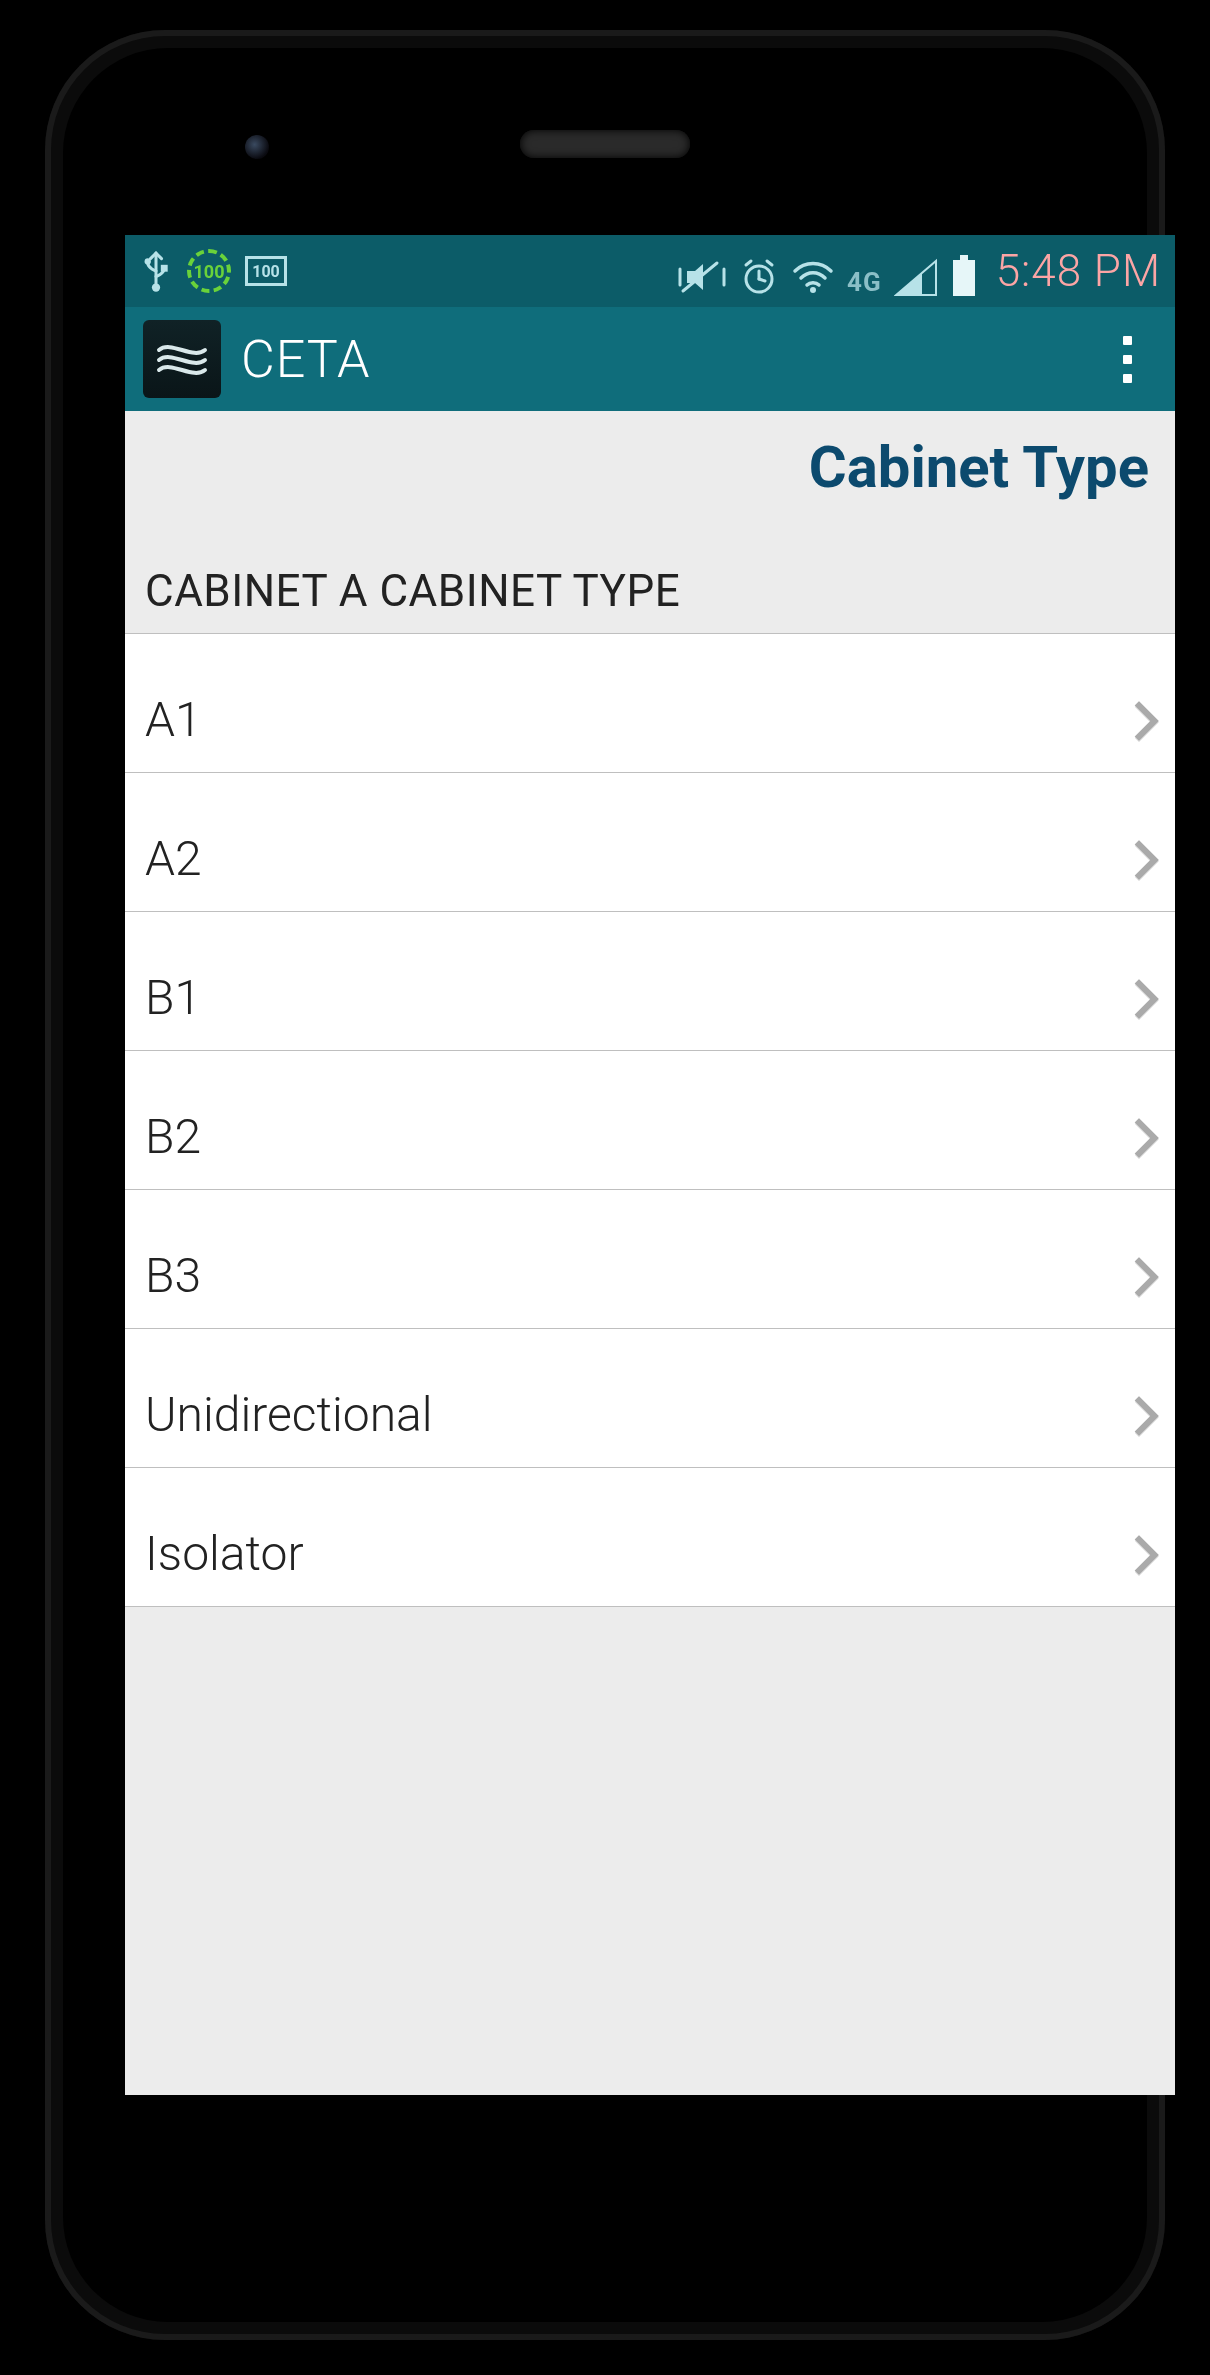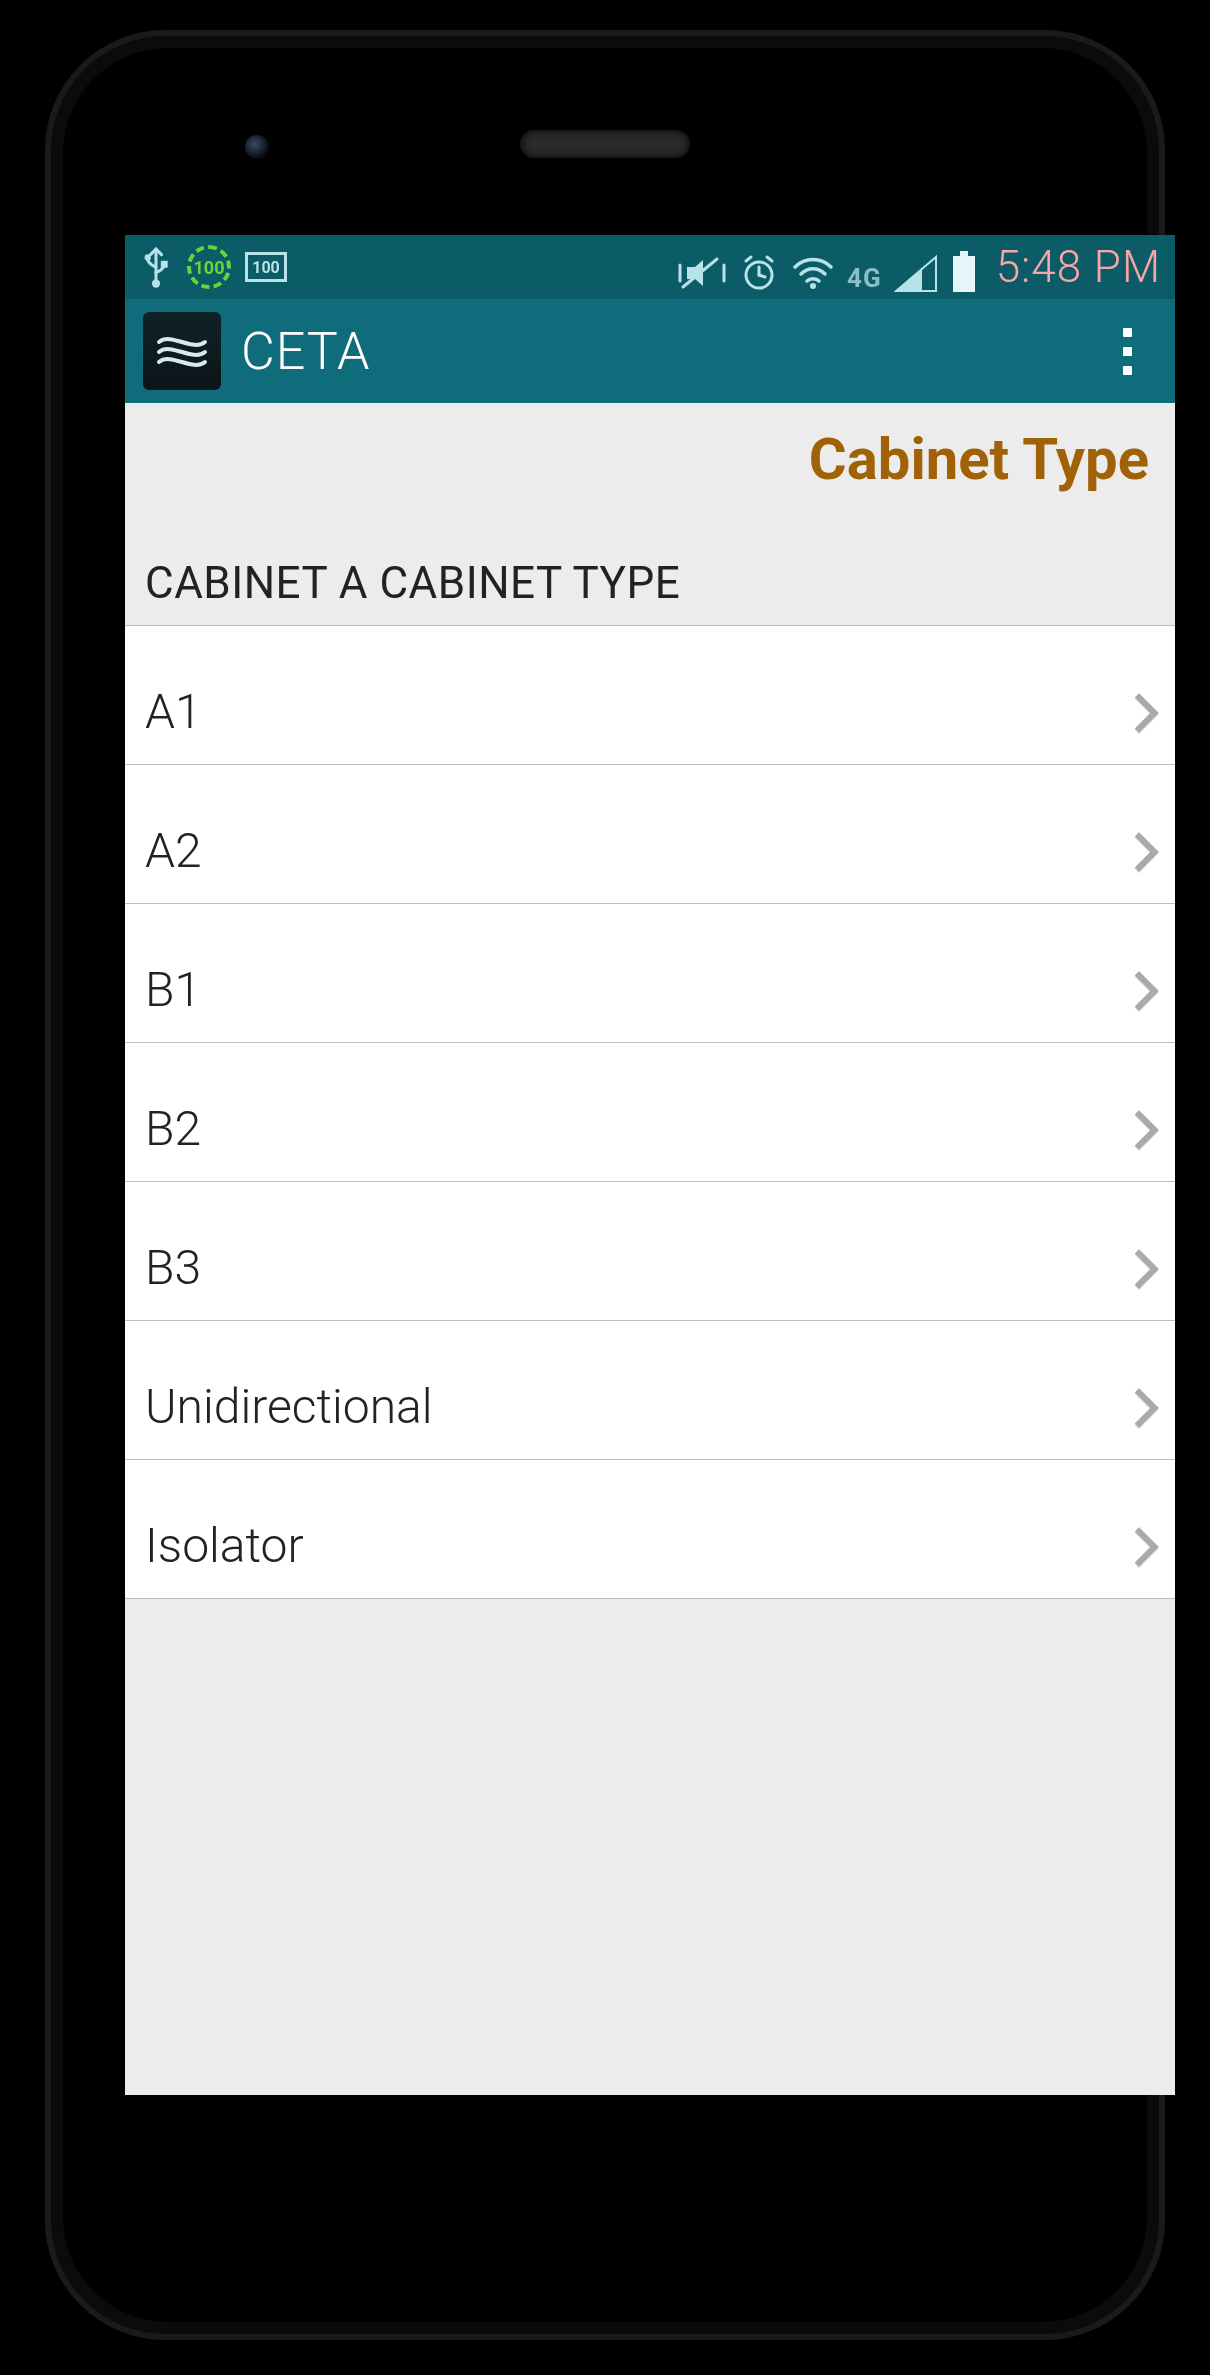--- a/index.html
+++ b/index.html
@@ -63,21 +63,21 @@
     top: 205px;
     width: 1050px;
     height: 1860px;
     background: #ececec;
     overflow: hidden;
     font-size: 40px;
     color: #222;
   }
   
   .status-bar {
-    height: 64px;
+    height: 72px;
     background: #0c5c68;
     display: flex;
     align-items: center;
     padding: 0 14px;
     color: #b7e2e8;
     gap: 0;
   }
   .status-left { display: flex; align-items: center; gap: 14px; }
   .status-right { margin-left: auto; display: flex; align-items: flex-end; gap: 12px; }
   .clock {
@@ -135,21 +135,21 @@
   }
   
   .page-header {
     background:#ececec;
     padding: 22px 26px 12px 26px;
   }
   .page-title {
     text-align: right;
     font-size: 58px;
     font-weight: 700;
-    color:#a16207;
+    color:#0c4a6e;
   }
   .section-label {
     background:#ececec;
     padding: 52px 20px 16px 20px;
     font-size: 44px;
     font-weight: 400;
     color:#222;
     letter-spacing: 0.5px;
   }
   

